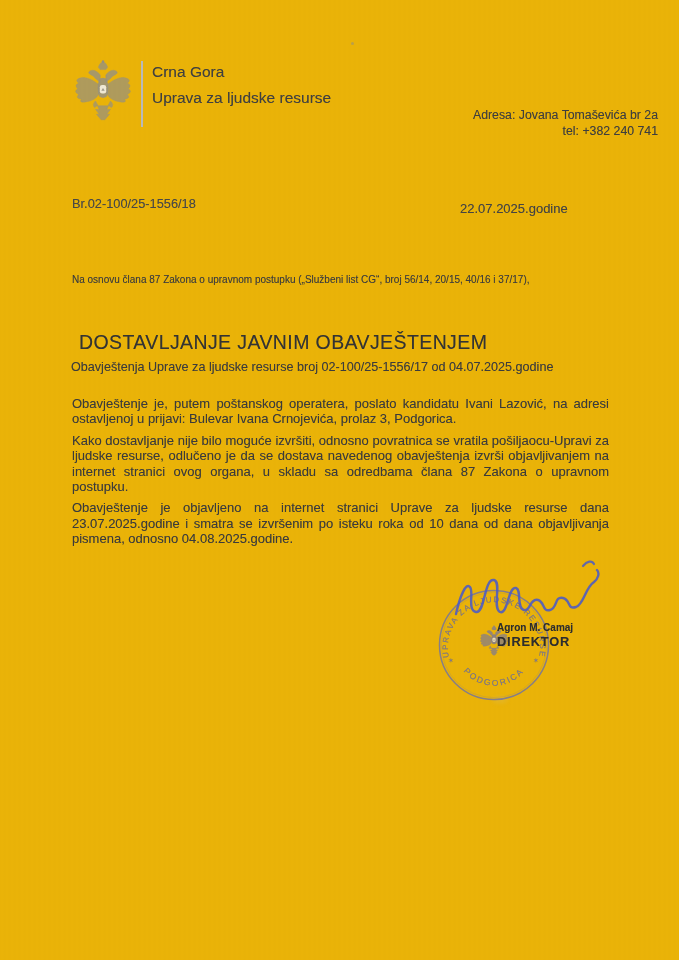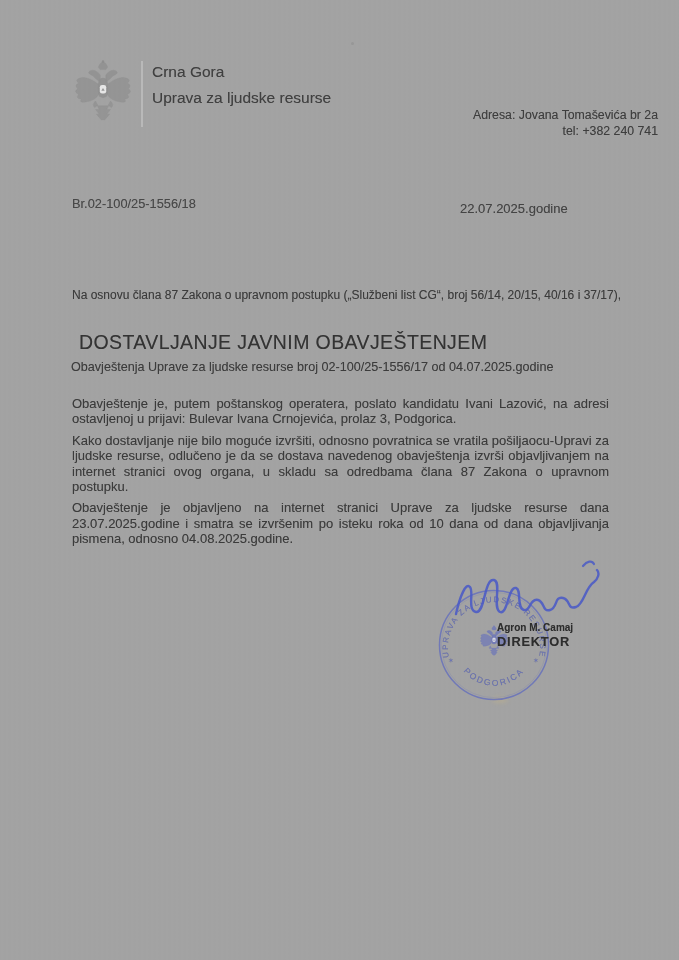--- a/index.html
+++ b/index.html
@@ -1,19 +1,19 @@
 <!DOCTYPE html>
 <html><head>
 <meta charset="utf-8">
 <style>
   html,body{margin:0;padding:0;background:#ffffff;}
   .page{
     position:relative;
     width:679px;height:960px;
-    background:#a3a3a3;
+    background:#eab308;
     font-family:"Liberation Sans",sans-serif;
     color:#3b3b3b;
     overflow:hidden;
   }
   .page::before{
     content:"";position:absolute;inset:0;pointer-events:none;
     background:repeating-linear-gradient(90deg,
       rgba(0,0,0,0.006) 0px, rgba(0,0,0,0.0) 2px, rgba(0,0,0,0.006) 5px);
   }
   .scan-text{ text-shadow:0 0 .6px rgba(70,70,70,.45); }
@@ -28,22 +28,22 @@
 
   
   .addr{ position:absolute; right:21px; top:107px; text-align:right;
          font-size:12.3px; line-height:16.4px; color:#3e3e3e;margin-left:35px; }
 
   
   .ref-no{ position:absolute; left:72px; top:196px; font-size:12.8px; color:#484848; }
   .ref-date{ position:absolute; left:460px; top:201px; font-size:13px; color:#444444; }
 
   
-  .intro{ position:absolute; left:72px; top:288px; width:545px;
-          font-size:12px; line-height:15.4px; color:#3c3c3c; }
+  .intro{ position:absolute; left:72px; top:272px; width:545px;
+          font-size:10px; line-height:15.4px; color:#3c3c3c; }
   .intro .line{ white-space:nowrap; }
 
   
   .title{ position:absolute; left:79px; top:331px; width:537px; text-align:left;
           font-size:19.5px; letter-spacing:.4px; color:#333333; }
   .subtitle{ position:absolute; left:71px; top:360px; width:537px; text-align:left;
           font-size:12.6px; color:#3c3c3c; }
 
   
   .bodytext{ position:absolute; left:72px; top:396px; width:537px;

